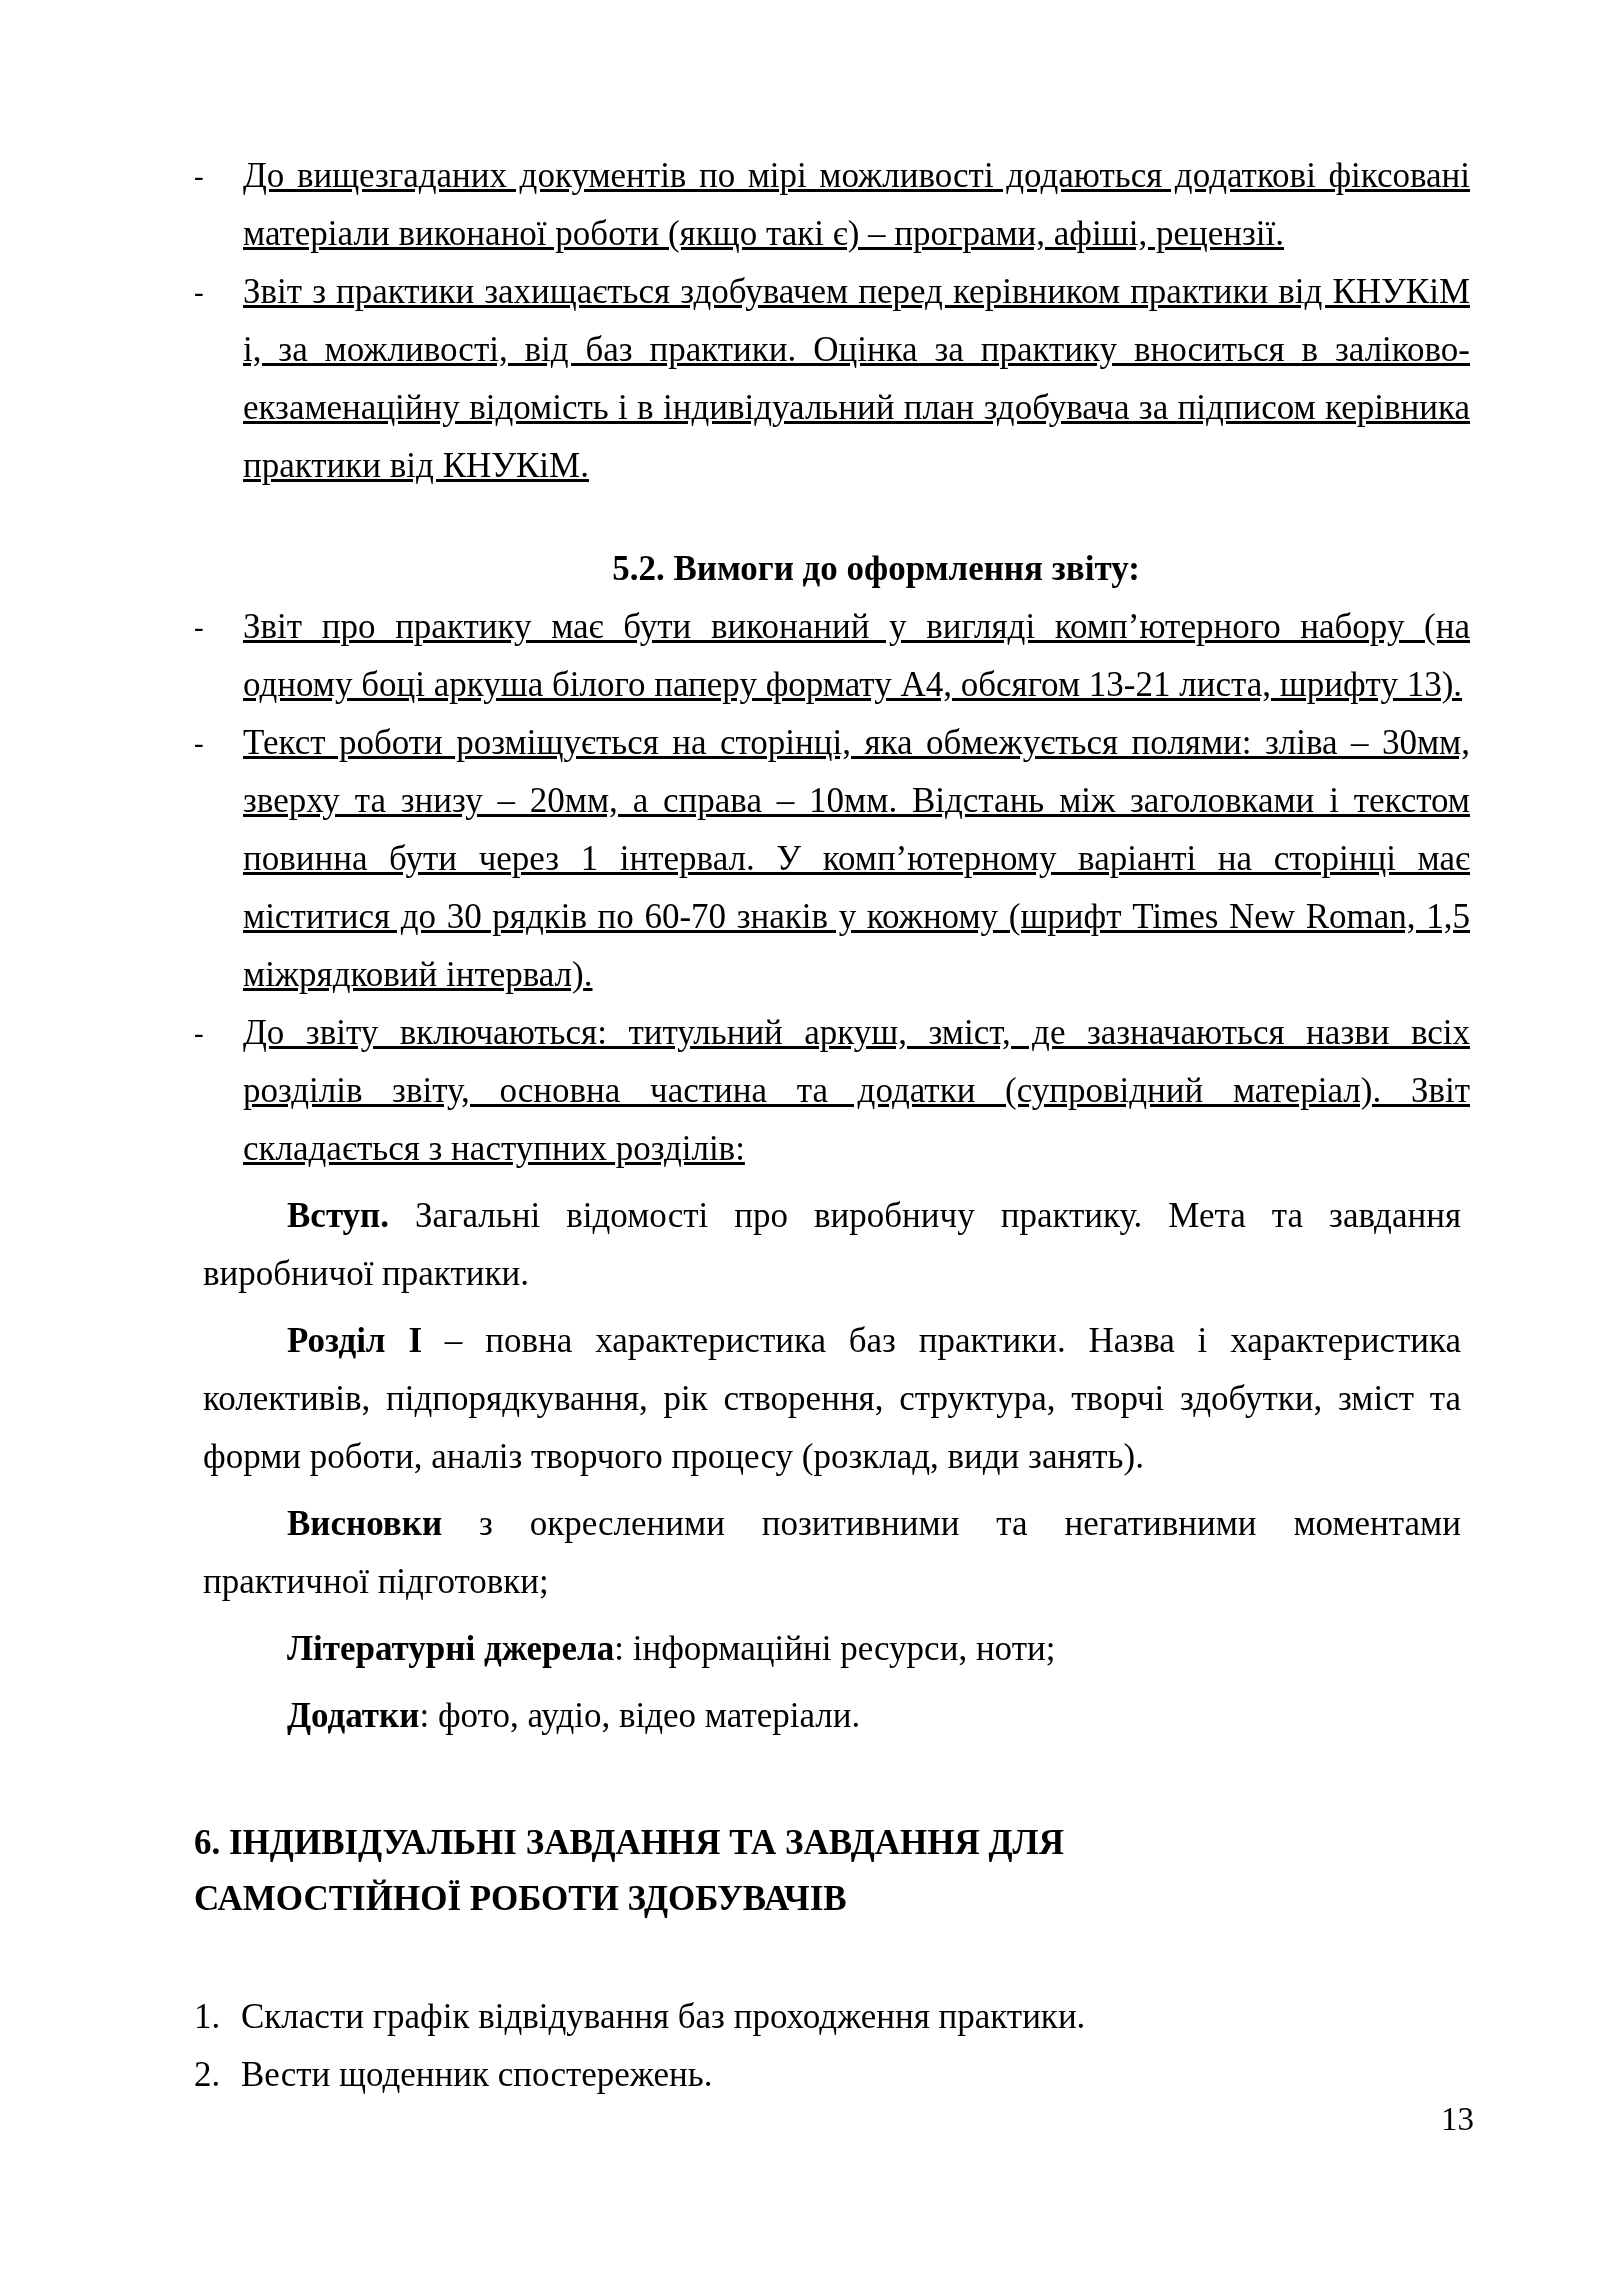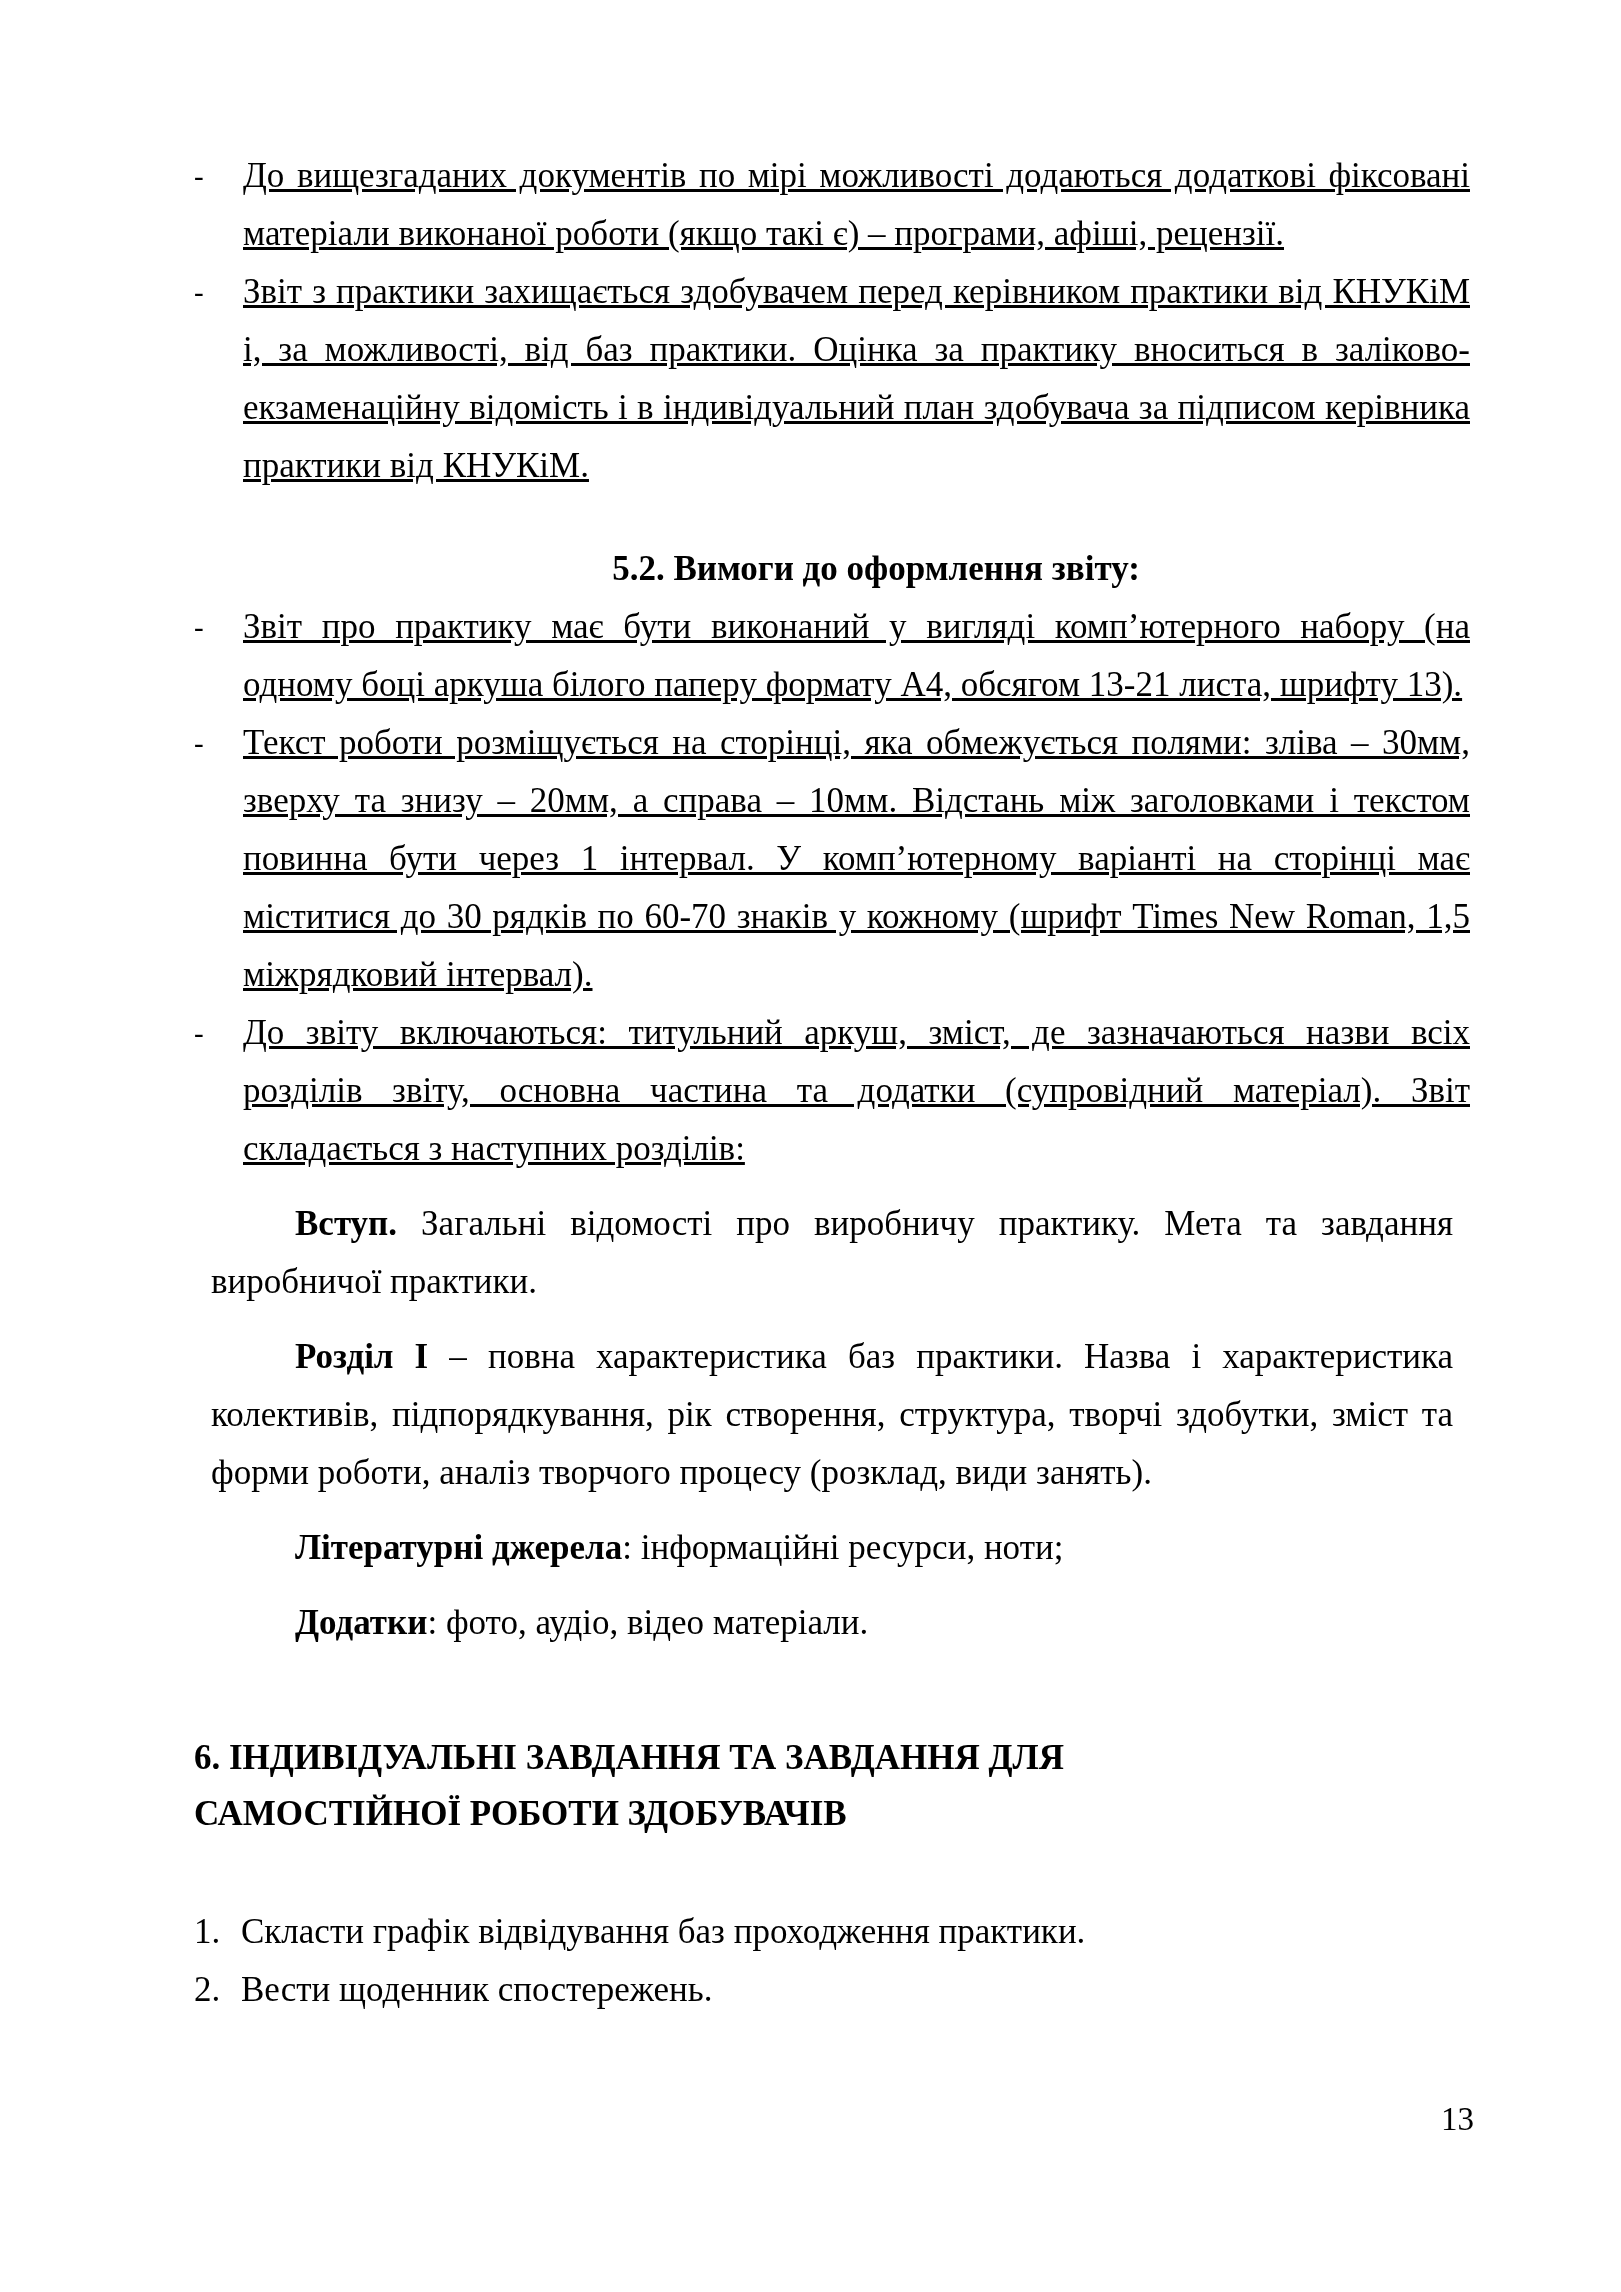--- a/index.html
+++ b/index.html
@@ -74,21 +74,21 @@
 
   .main-head {
     font-weight: bold;
     text-align: left;
     margin: 0;
     line-height: 56px;
   }
 
   
   .para {
-    margin: 17px;
+    margin: 9px;
     text-indent: 84px;
     text-align: justify;
     text-justify: inter-word;
   }
   .para.left { text-align: left; }
   b, .b { font-weight: bold; }
   .spacer-md { height: 45px; }
   .spacer-lg { height: 61px; }
 
   .page-number {
@@ -138,20 +138,23 @@
 
     <div class="para">
       <span class="b">Вступ.</span><span> Загальні відомості про виробничу практику. Мета та завдання виробничої практики.</span>
     </div>
 
     <div class="para">
       <span class="b">Розділ I</span><span> – повна характеристика баз практики. Назва і характеристика колективів, підпорядкування, рік створення, структура, творчі здобутки, зміст та форми роботи, аналіз творчого процесу (розклад, види занять).</span>
     </div>
 
 
+    <div class="para">
+      <span class="b">Висновки</span><span> з окресленими позитивними та негативними моментами практичної підготовки;</span>
+    </div>
 
     <div class="para left">
       <span class="b">Літературні джерела</span><span>: інформаційні ресурси, ноти;</span>
     </div>
 
     <div class="para left">
       <span class="b">Додатки</span><span>: фото, аудіо, відео матеріали.</span>
     </div>
 
     <div class="spacer-lg"></div>

